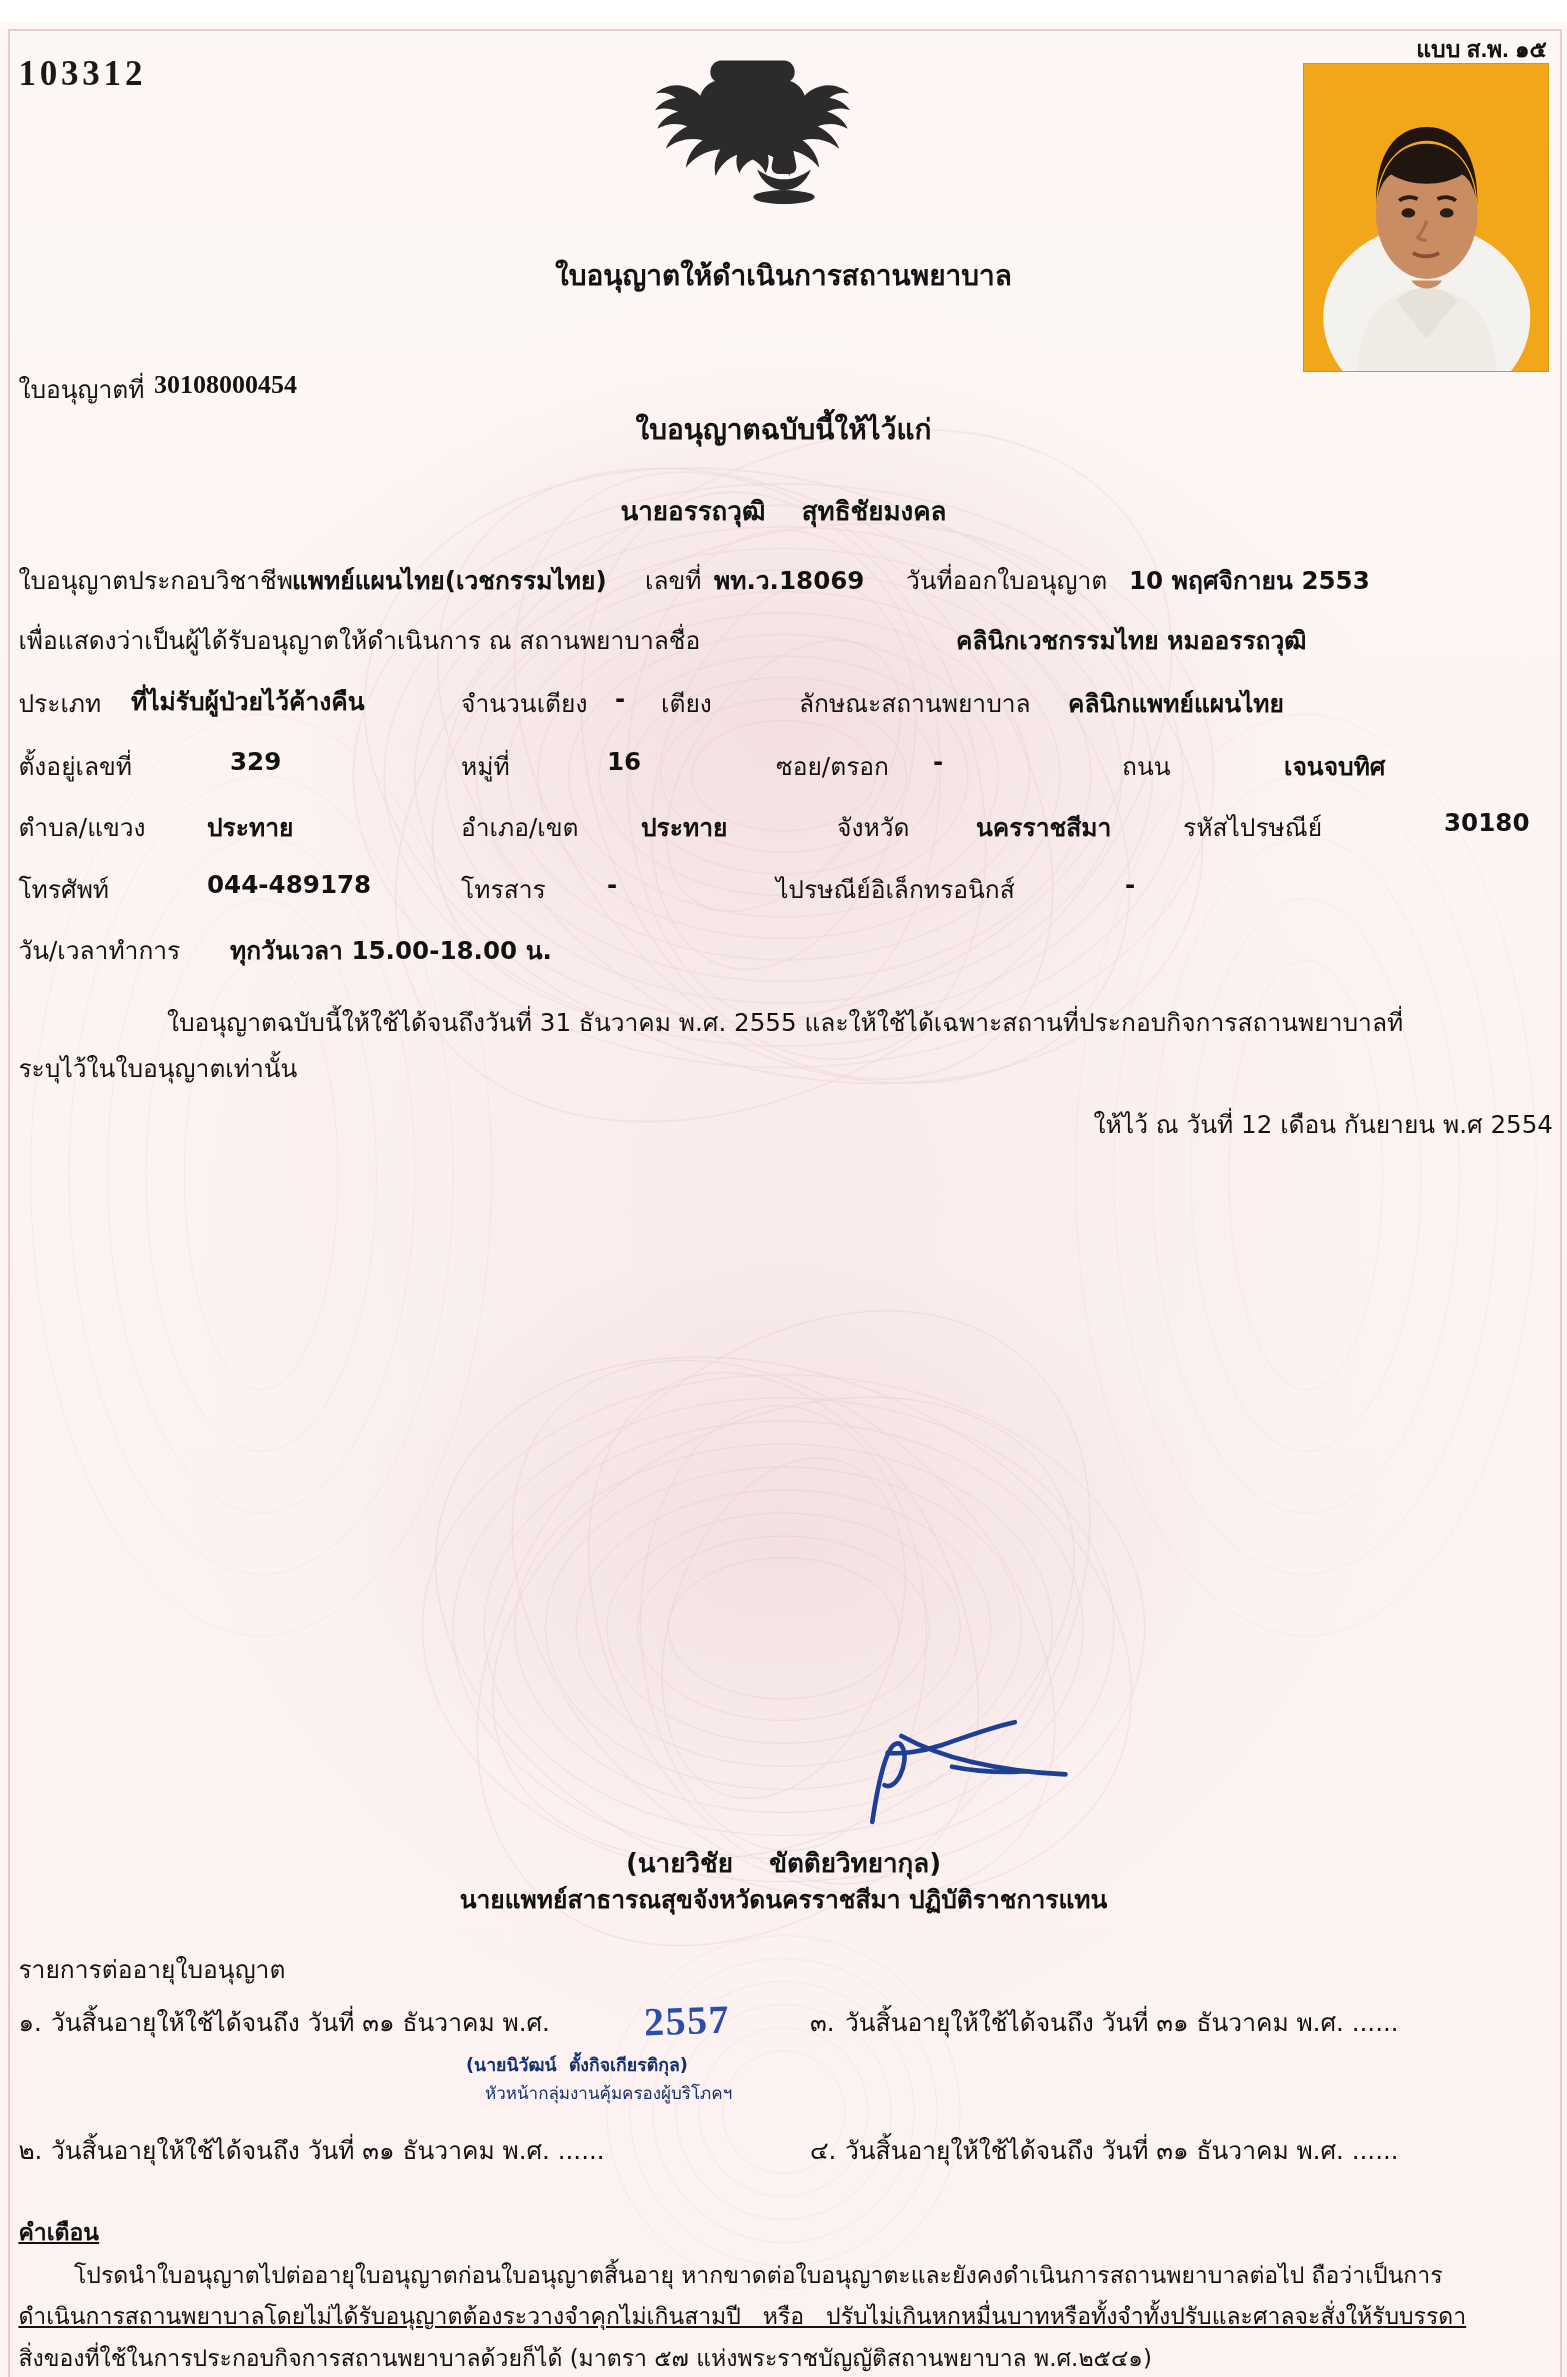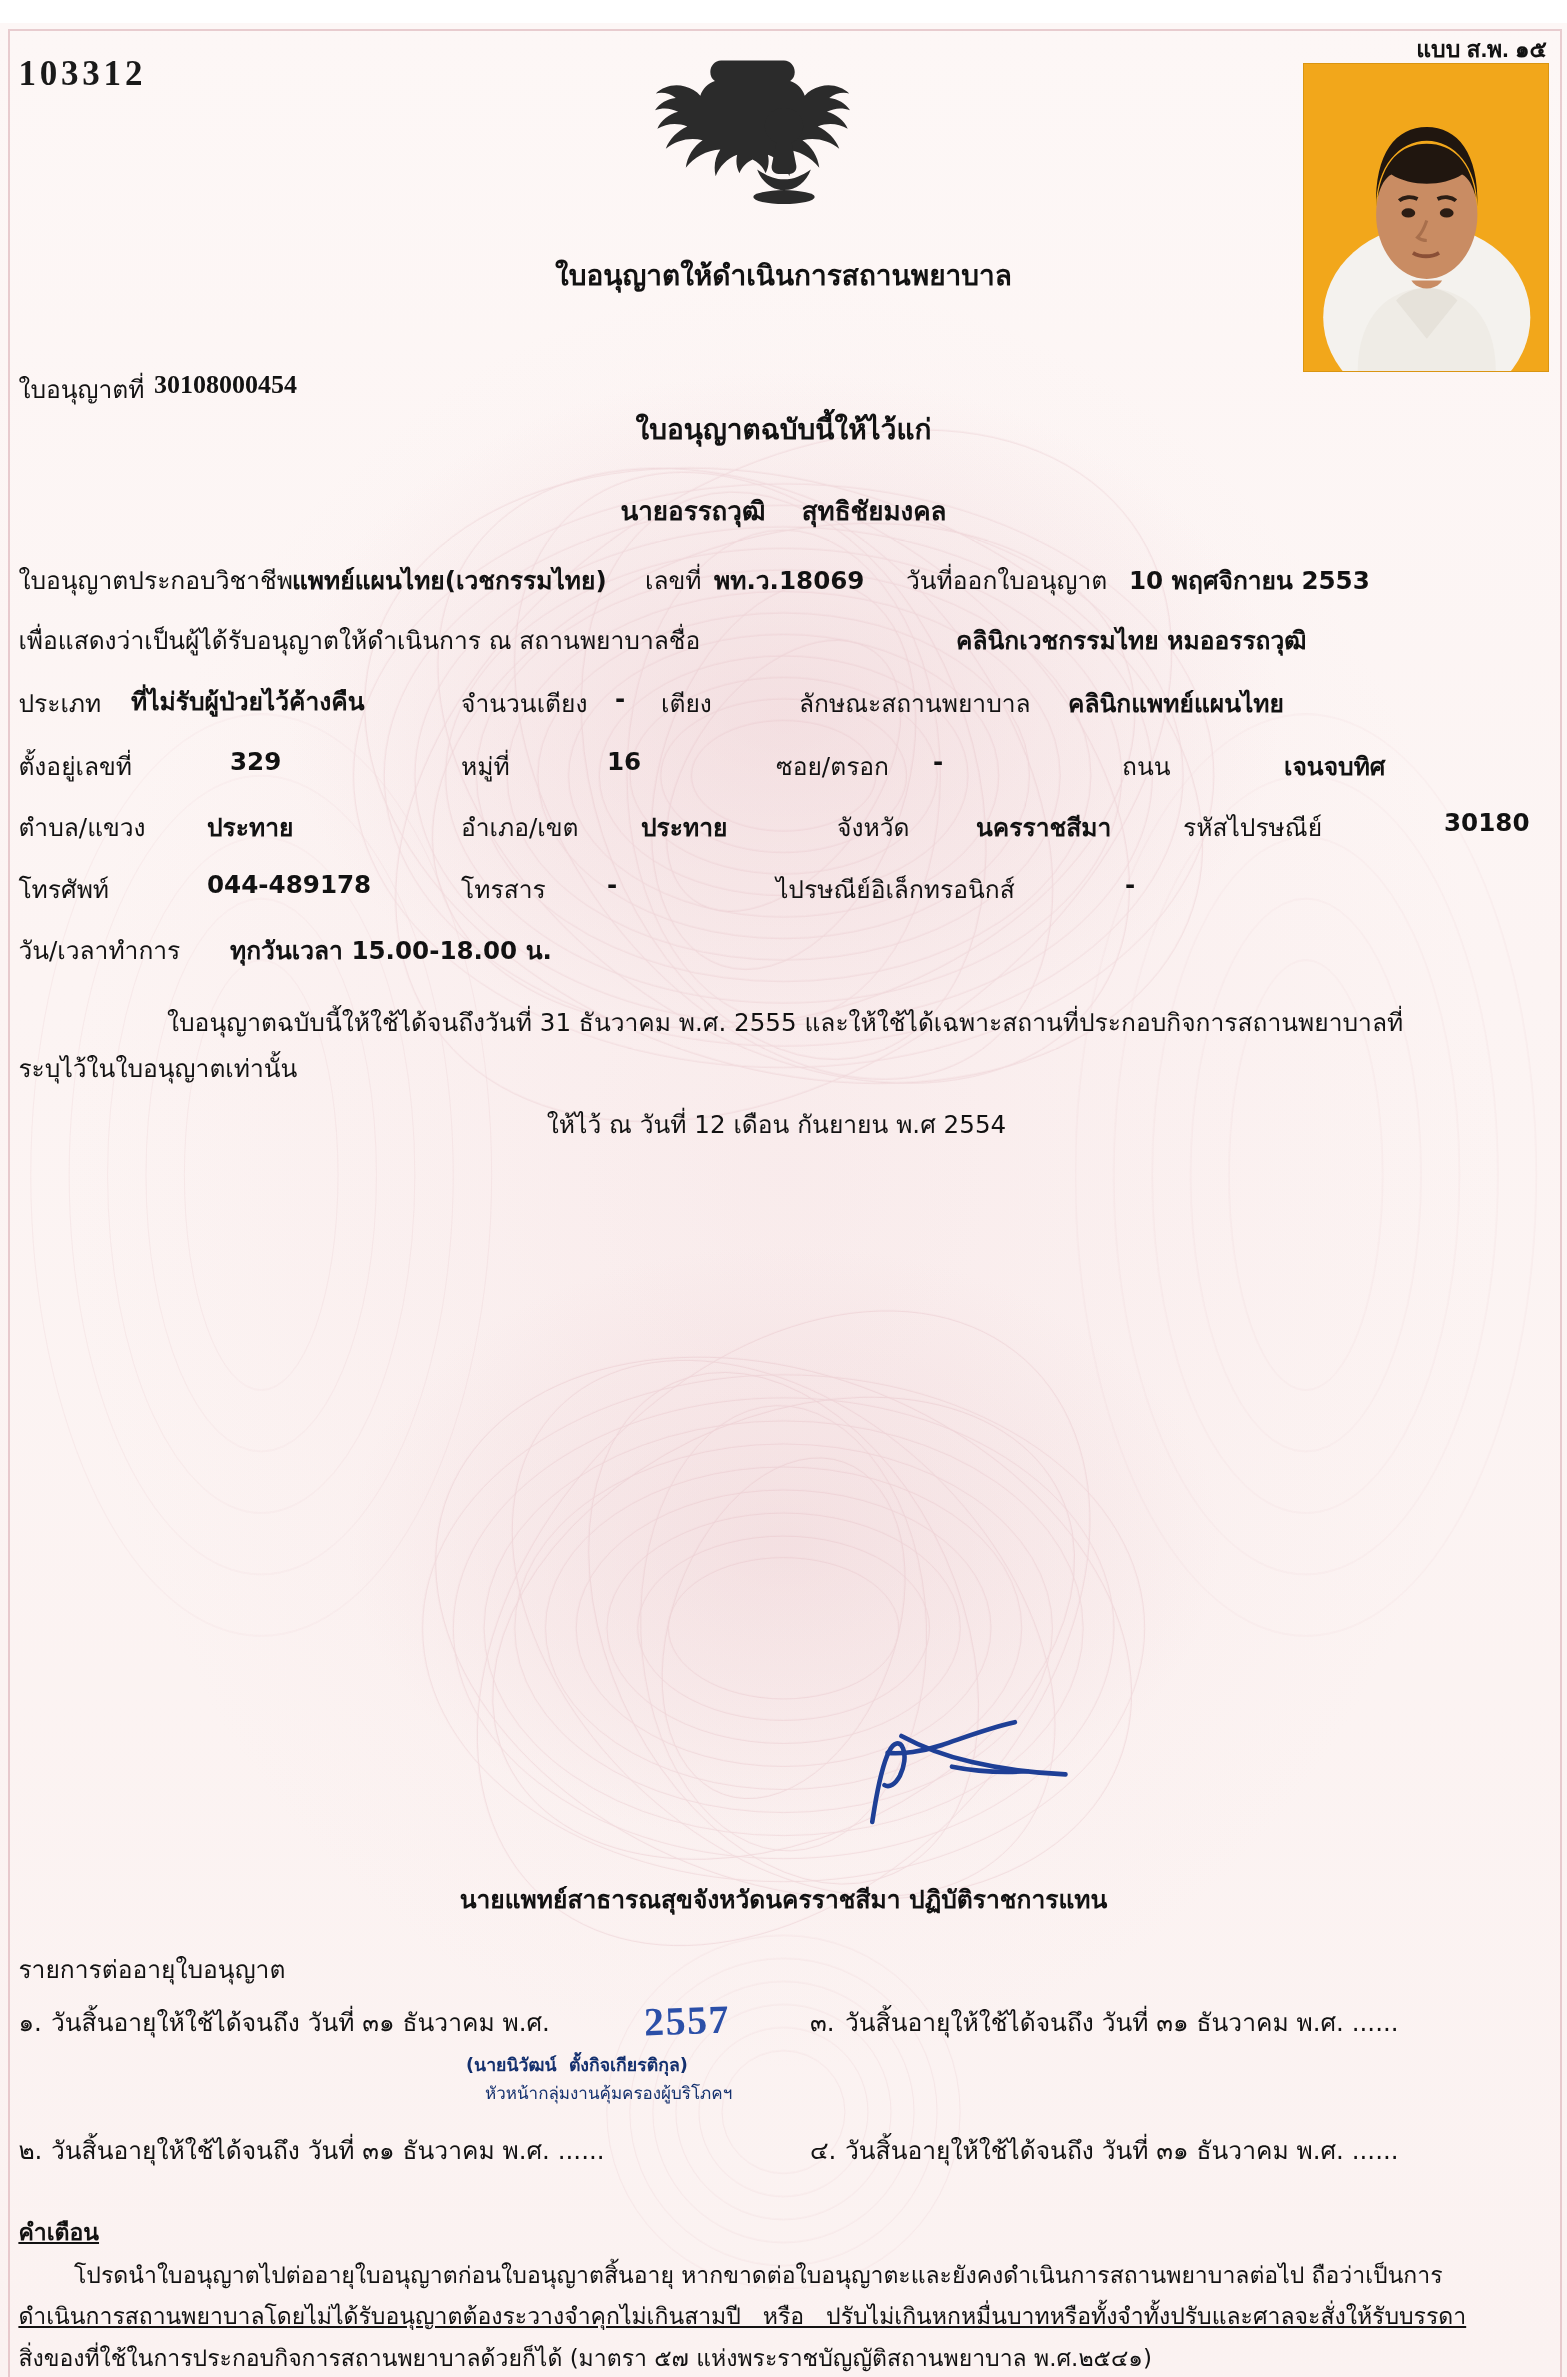--- a/index.html
+++ b/index.html
@@ -274,31 +274,32 @@
   <div class="row thai b" style="left:607px; top:847px;">-</div>
   <div class="row thai" style="left:776px; top:847px;">ไปรษณีย์อิเล็กทรอนิกส์</div>
   <div class="row thai b" style="left:1125px; top:847px;">-</div>
 
   <div class="row thai" style="left:18.4px; top:908px;">วัน/เวลาทำการ</div>
   <div class="row thai b" style="left:230px; top:908px;">ทุกวันเวลา 15.00-18.00 น.</div>
 
   <div class="row thai" style="left:167px; top:980px;">ใบอนุญาตฉบับนี้ให้ใช้ได้จนถึงวันที่ 31 ธันวาคม พ.ศ. 2555 และให้ใช้ได้เฉพาะสถานที่ประกอบกิจการสถานพยาบาลที่</div>
   <div class="row thai" style="left:18.4px; top:1026px;">ระบุไว้ในใบอนุญาตเท่านั้น</div>
 
-  <div class="row thai" style="left:0; top:1082px; width:1553px; text-align:center;">ให้ไว้ ณ วันที่ 12 เดือน กันยายน พ.ศ 2554</div>
+  <div class="row thai" style="left:0; top:1082px; width:1553px; text-align:right;">ให้ไว้ ณ วันที่ 12 เดือน กันยายน พ.ศ 2554</div>
 
   <svg id="signature-ink" viewBox="0 0 330 150">
     <g fill="none" stroke="#1e3f96" stroke-width="6" stroke-linecap="round">
       <path d="M16 142c6-40 12-72 22-92 6-12 14-14 18-4 4 9 2 24-4 36-6 11-14 16-20 12"></path>
       <path d="M36 52c18 2 46-2 70-10 30-10 60-22 96-30"></path>
       <path d="M54 30c26 14 56 26 92 34 38 9 78 14 122 16"></path>
       <path d="M120 70c30 6 64 8 98 6"></path>
     </g>
   </svg>
 
+  <div class="row thai b sig-name" style="top:1819px; font-size:26px;">(นายวิชัย    ขัตติยวิทยากุล)</div>
   <div class="row thai b sig-name" style="top:1857px; font-size:24.6px;">นายแพทย์สาธารณสุขจังหวัดนครราชสีมา ปฏิบัติราชการแทน</div>
 
   <div class="row thai" style="left:18.4px; top:1927px;">รายการต่ออายุใบอนุญาต</div>
 
   <div class="row thai" style="left:18.4px; top:1980px;">๑.</div>
   <div class="row thai" style="left:51px; top:1980px;">วันสิ้นอายุให้ใช้ได้จนถึง วันที่ ๓๑ ธันวาคม พ.ศ.</div>
   <div id="stamp-2557" class="ink">2557</div>
 
   <div class="row thai b ink" style="left:466px; top:2028px; font-size:17.7px;">(นายนิวัฒน์  ตั้งกิจเกียรติกุล)</div>
   <div class="row thai ink" style="left:485px; top:2056px; font-size:17px;">หัวหน้ากลุ่มงานคุ้มครองผู้บริโภคฯ</div>

